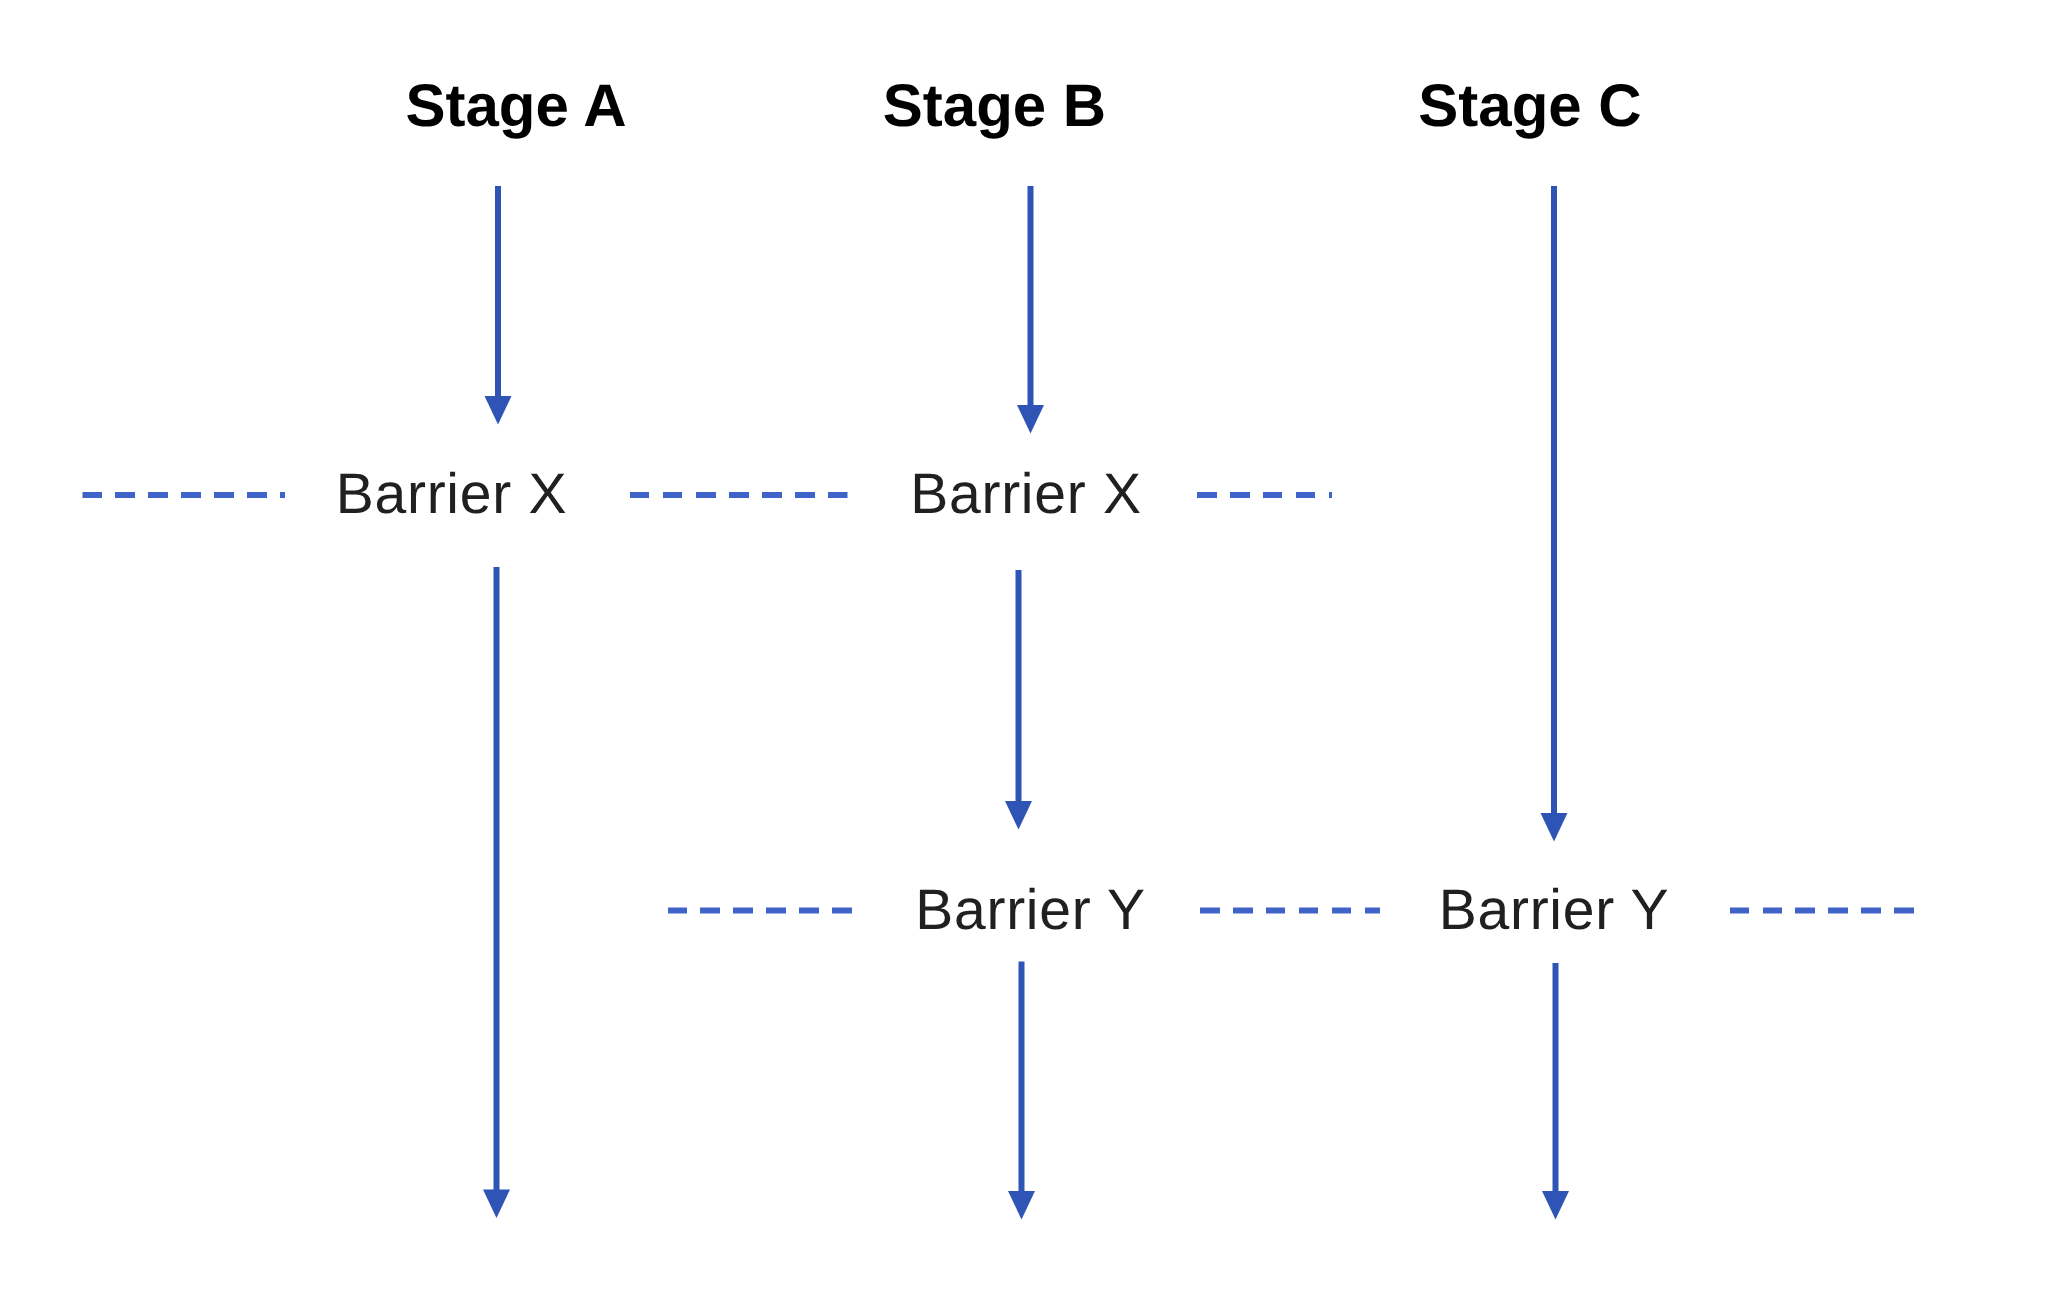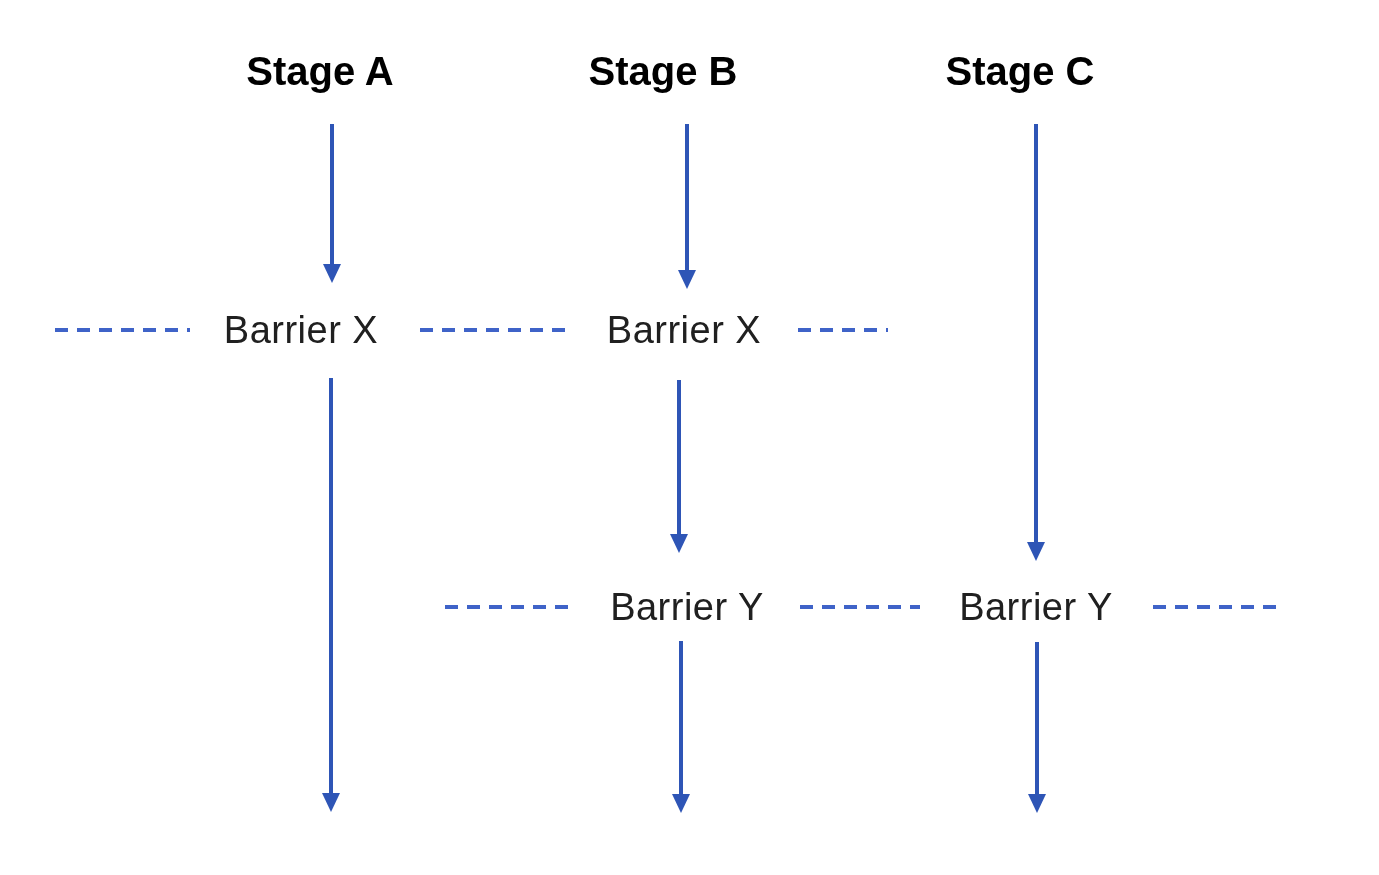--- a/index.html
+++ b/index.html
@@ -50,21 +50,21 @@
   .dash{
     position:absolute;height:4px;
     background:repeating-linear-gradient(90deg, var(--dash) 0 13px, transparent 13px 22px);
   }
 </style>
 </head>
 <body>
 
 <div class="canvas">
 
-  <div class="stage-heading" style="left:320px;top:48px">Stage A</div>
+  <div class="stage-heading" style="left:344px;top:48px">Stage A</div>
   <div class="stage-heading" style="left:1020px;top:48px">Stage C</div>
   <div class="stage-heading" style="left:663px;top:48px">Stage B</div>
 
   <div class="arrow" style="left:323px;top:124px;height:159px">
     <div class="shaft"></div>
     <div class="head"></div>
   </div>
   <div class="arrow" style="left:322px;top:378px;height:434px">
     <div class="shaft"></div>
     <div class="head"></div>

